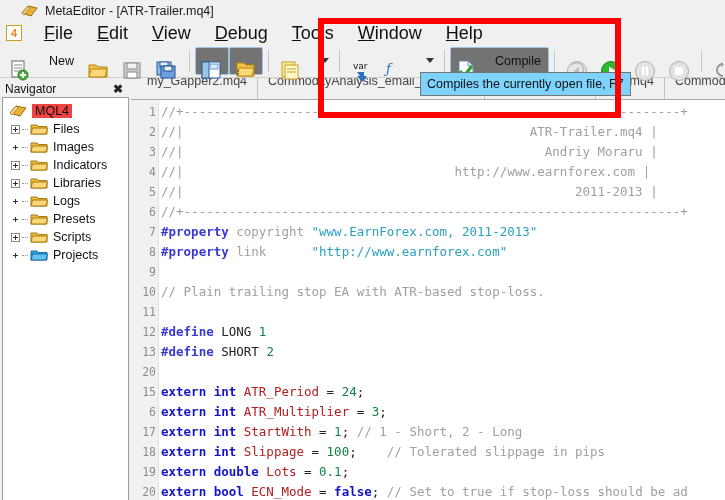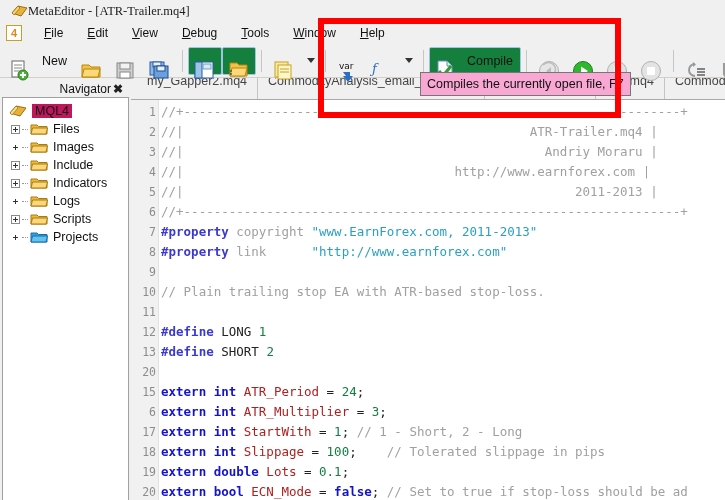--- a/index.html
+++ b/index.html
@@ -6,88 +6,88 @@
   html, body {
     width: 725px; height: 500px;
     overflow: hidden;
     font-family: "Liberation Sans", sans-serif;
     background: #f0f0f0;
   }
   #app { position: relative; width: 725px; height: 500px; background: #f0f0f0; }
 
   
   .titlebar {
-    height: 22px; display: flex; align-items: center; 
-    padding-left: 11px; background: #f0f0f0; font-family: Liberation Serif, serif;
+    height: 22px; display: flex; align-items: center; gap: 7px;
+    padding-left: 21px; background: #f0f0f0;
   }
   .titlebar .tl-text { font-size: 12.5px; color: #1a1a1a; white-space: nowrap; }
   .app-logo { width: 17px; height: 15px; position: relative; flex: 0 0 auto; }
 
   
   .menubar {
     height: 22px; display: flex; align-items: center; background: #f0f0f0;
     padding-left: 6px; gap: 0px;
   }
   .menu-icon {
     width: 16px; height: 16px; border: 1px solid #c8a020; background: #fff;
     color: #e08820; font-size: 11px; font-weight: bold; text-align: center;
     line-height: 14px; margin-right: 10px; flex: 0 0 auto;
   }
   .menu-item {
-    font-size: 12px; color: #111; padding: 2px 12px; white-space: nowrap;
+    font-size: 18px; color: #111; padding: 2px 12px; white-space: nowrap;
     cursor: default;
   }
   .menu-item u { text-decoration: underline; }
 
   
   .toolbar {
     height: 34px; display: flex; align-items: center; background: #f0f0f0;
     padding-left: 4px; gap: 0;
     border-bottom: 1px solid #d4d0c8;
   }
   .tb-btn {
-    height: 28px; display: flex; align-items: center; gap: 9px;
+    height: 28px; display: flex; align-items: center; gap: 16px;
     padding: 0 4px; border: 1px solid transparent; border-radius: 2px;
     cursor: default; flex: 0 0 auto;
   }
-  .tb-btn.active { background: #15803d; border-color: #9cc4e4; }
+  .tb-btn.active { background: #737373; border-color: #9cc4e4; }
   .tb-label { font-size: 12.5px; color: #111; white-space: nowrap; padding-right:3px; }
   .tb-sep { width: 1px; height: 22px; background: #c6c6c6; margin: 0 5px; flex: 0 0 auto; }
   .tb-caret {
     width: 0; height: 0; border-left: 4px solid transparent;
     border-right: 4px solid transparent; border-top: 5px solid #333;
     margin-left: 2px; flex: 0 0 auto;
   }
   .ico { width: 24px; height: 24px; position: relative; flex: 0 0 auto; margin-top: 20px; }
   .ico svg { display: block; }
 
   
   .body-row { display: flex; height: 444px; }
 
   
   .navigator {
     width: 131px; flex: 0 0 131px; background: #f0f0f0;
     display: flex; flex-direction: column; padding: 2px 2px 2px 2px;
   }
   .nav-head {
-    height: 17px; display: flex; align-items: center; justify-content: flex-end;
+    height: 17px; display: flex; align-items: center; justify-content: space-between;
     padding: 0 4px 0 3px;
   }
   .nav-title { font-size: 12px; color: #111; }
   .nav-close { font-size: 12px; font-weight: bold; color: #222; cursor: default; padding: 0 2px;}
   .nav-tree {
     flex: 1; background: #fff; border: 1px solid #a0a0a0; overflow: hidden;
     padding: 4px 0 0 0;
   }
   .tree-row {
     display: flex; align-items: center; height: 18px; padding-left: 8px;
     font-size: 12.5px; color: #111; white-space: nowrap;
   }
   .tree-row.root { padding-left: 6px; }
-  .tree-row.root .tlabel { background: #be185d; padding: 0 3px; }
+  .tree-row.root .tlabel { background: #ef4444; padding: 0 3px; }
   .expander {
     width: 9px; height: 9px; border: 1px solid #8a8a8a; background: #fff;
     position: relative; margin-right: 2px; flex: 0 0 auto;
   }
   .expander::before, .expander::after {
     content: ""; position: absolute; background: #333;
   }
   .expander::before { left: 1px; top: 3px; width: 5px; height: 1px; }
   .expander::after  { left: 3px; top: 1px; width: 1px; height: 5px; }
   .expander.blank { border-color: transparent; background: transparent; }
@@ -130,21 +130,21 @@
   .c-plain { color: #222; }
 
   
   .annot-rect {
     position: absolute; left: 318px; top: 18px; width: 303px; height: 100px;
     border: 6px solid #ff0000; pointer-events: none; z-index: 50;
   }
   
   .tooltip {
     position: absolute; left: 420px; top: 72px; height: 24px;
-    background: #f9a8d4; border: 1px solid #767676;
+    background: #7dd3fc; border: 1px solid #767676;
     font-size: 12.5px; color: #111; display: flex; align-items: center;
     padding: 1px 6px; white-space: nowrap; z-index: 40;
   }
 </style>
 </head>
 <body>
 
 <div id="app">
 
   <div class="titlebar">
@@ -392,57 +392,68 @@
             <span class="dotline"></span>
           <span class="folder">
             <svg width="18" height="14" viewBox="0 0 18 14">
                 <path d="M1 3 h6 l1.5 1.5 H17 V12 H1 Z" fill="#f0b93a" stroke="#a87c10"></path>
                 <path d="M2.5 6 H17.5 L16 12 H1 Z" fill="#fbd77a" stroke="#a87c10"></path>
               </svg>
           </span>
           <span>Images</span>
         </div>
 
+
         <div class="tree-row">
           <span class="expander"></span>
             <span class="dotline"></span>
           <span class="folder">
             <svg width="18" height="14" viewBox="0 0 18 14">
                 <path d="M1 3 h6 l1.5 1.5 H17 V12 H1 Z" fill="#f0b93a" stroke="#a87c10"></path>
                 <path d="M2.5 6 H17.5 L16 12 H1 Z" fill="#fbd77a" stroke="#a87c10"></path>
               </svg>
           </span>
-          <span>Include</span>
+          <span>Indicators</span>
         </div>
 
         <div class="tree-row">
           <span class="expander"></span>
             <span class="dotline"></span>
           <span class="folder">
             <svg width="18" height="14" viewBox="0 0 18 14">
                 <path d="M1 3 h6 l1.5 1.5 H17 V12 H1 Z" fill="#f0b93a" stroke="#a87c10"></path>
                 <path d="M2.5 6 H17.5 L16 12 H1 Z" fill="#fbd77a" stroke="#a87c10"></path>
               </svg>
           </span>
-          <span>Indicators</span>
-        </div>
-
+          <span>Libraries</span>
+        </div>
 
         <div class="tree-row">
           <span class="expander blank"></span>
             <span class="dotline"></span>
           <span class="folder">
             <svg width="18" height="14" viewBox="0 0 18 14">
                 <path d="M1 3 h6 l1.5 1.5 H17 V12 H1 Z" fill="#f0b93a" stroke="#a87c10"></path>
                 <path d="M2.5 6 H17.5 L16 12 H1 Z" fill="#fbd77a" stroke="#a87c10"></path>
               </svg>
           </span>
           <span>Logs</span>
         </div>
 
+        <div class="tree-row">
+          <span class="expander blank"></span>
+            <span class="dotline"></span>
+          <span class="folder">
+            <svg width="18" height="14" viewBox="0 0 18 14">
+                <path d="M1 3 h6 l1.5 1.5 H17 V12 H1 Z" fill="#f0b93a" stroke="#a87c10"></path>
+                <path d="M2.5 6 H17.5 L16 12 H1 Z" fill="#fbd77a" stroke="#a87c10"></path>
+              </svg>
+          </span>
+          <span>Presets</span>
+        </div>
 
         <div class="tree-row">
           <span class="expander"></span>
             <span class="dotline"></span>
           <span class="folder">
             <svg width="18" height="14" viewBox="0 0 18 14">
                 <path d="M1 3 h6 l1.5 1.5 H17 V12 H1 Z" fill="#f0b93a" stroke="#a87c10"></path>
                 <path d="M2.5 6 H17.5 L16 12 H1 Z" fill="#fbd77a" stroke="#a87c10"></path>
               </svg>
           </span>

